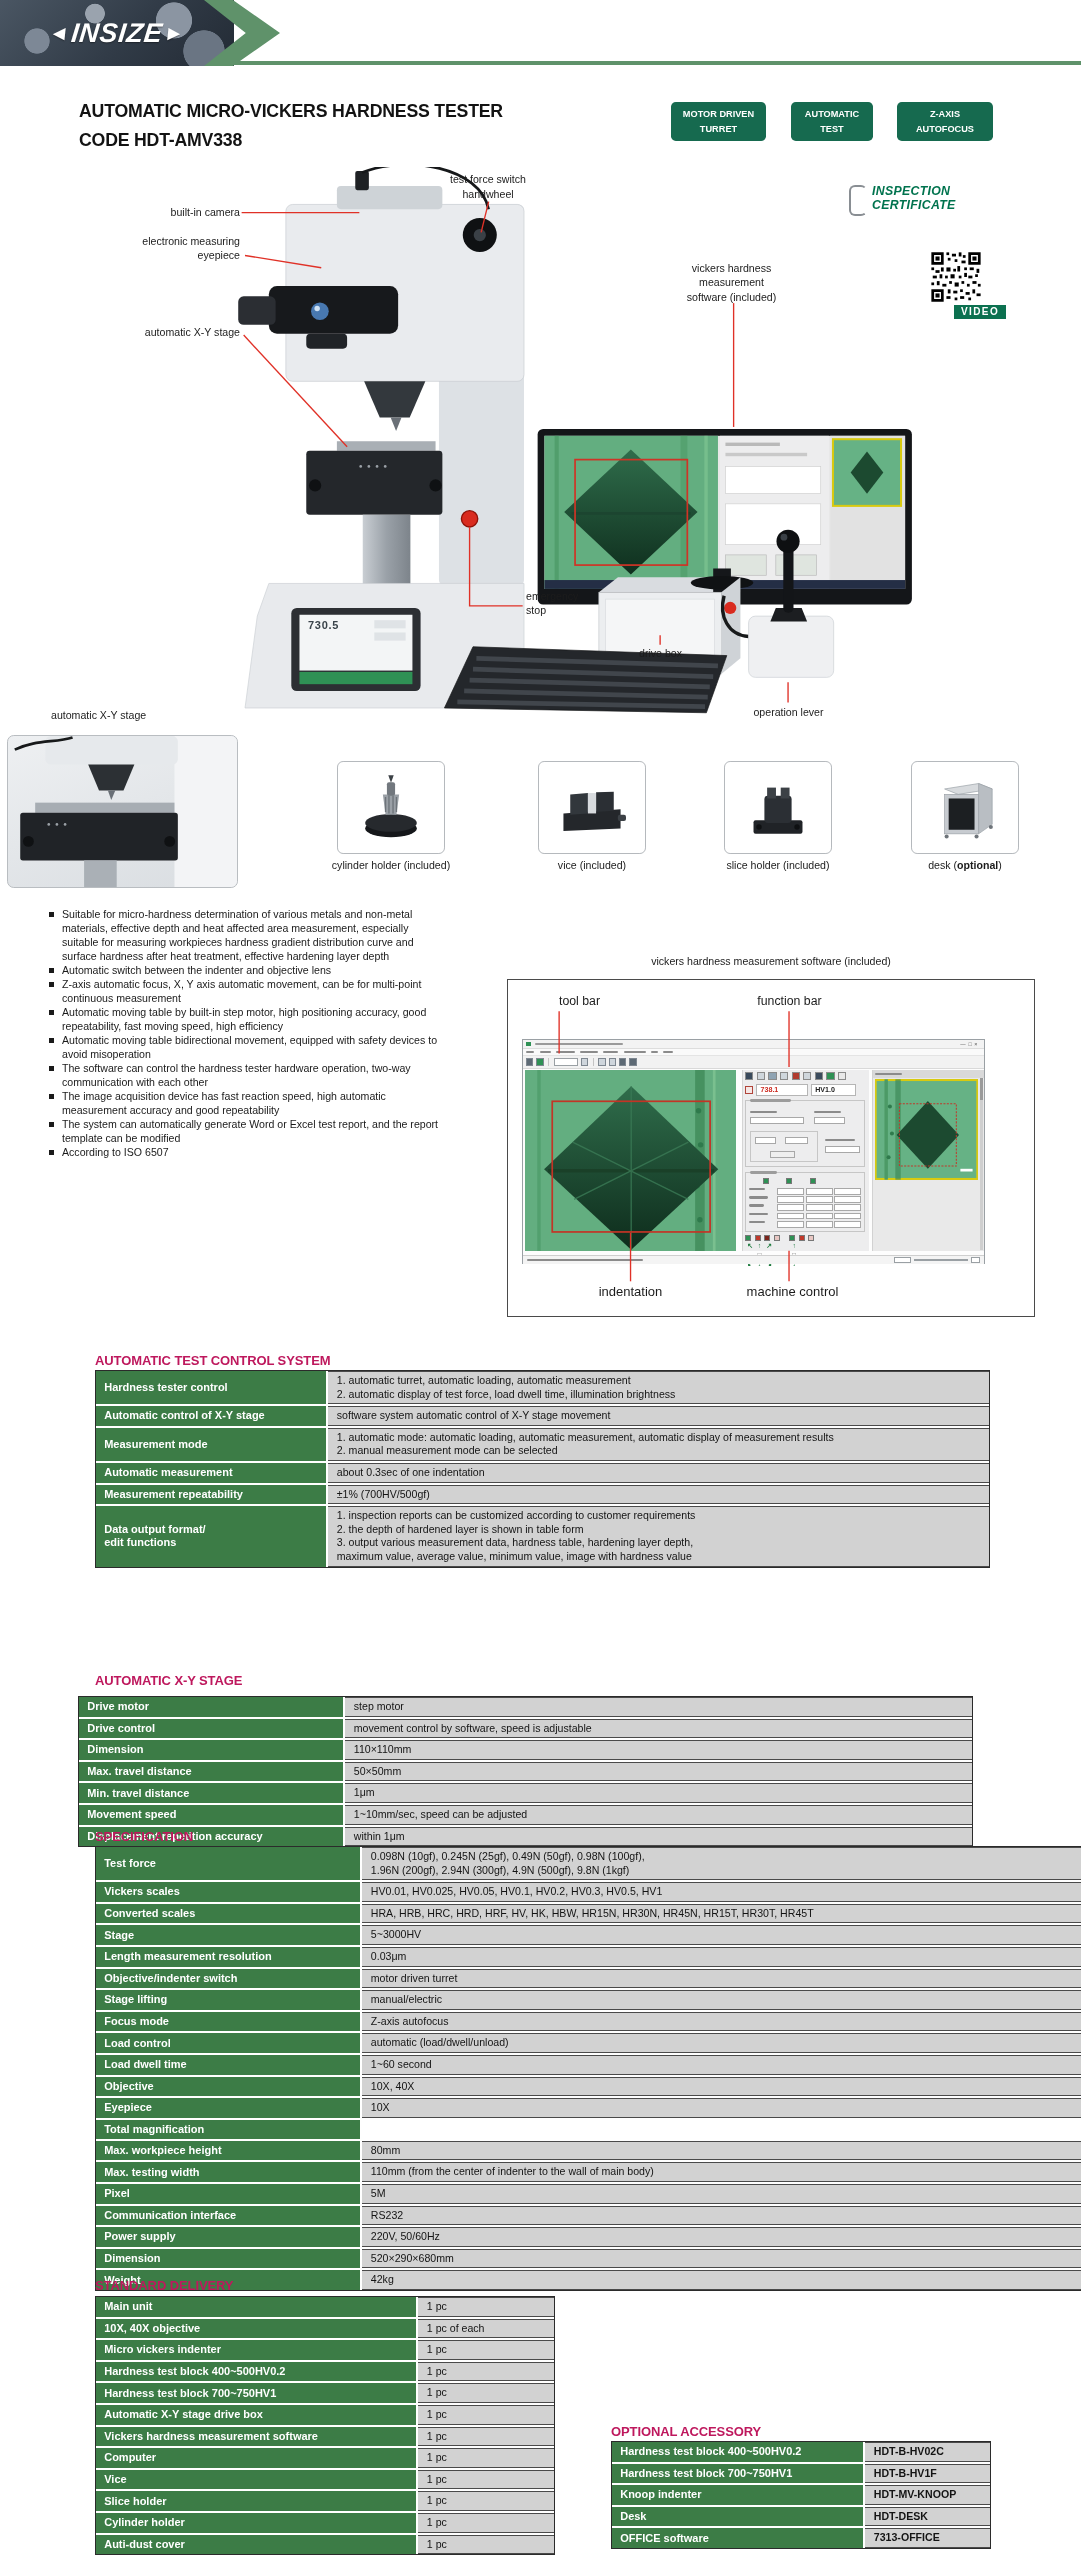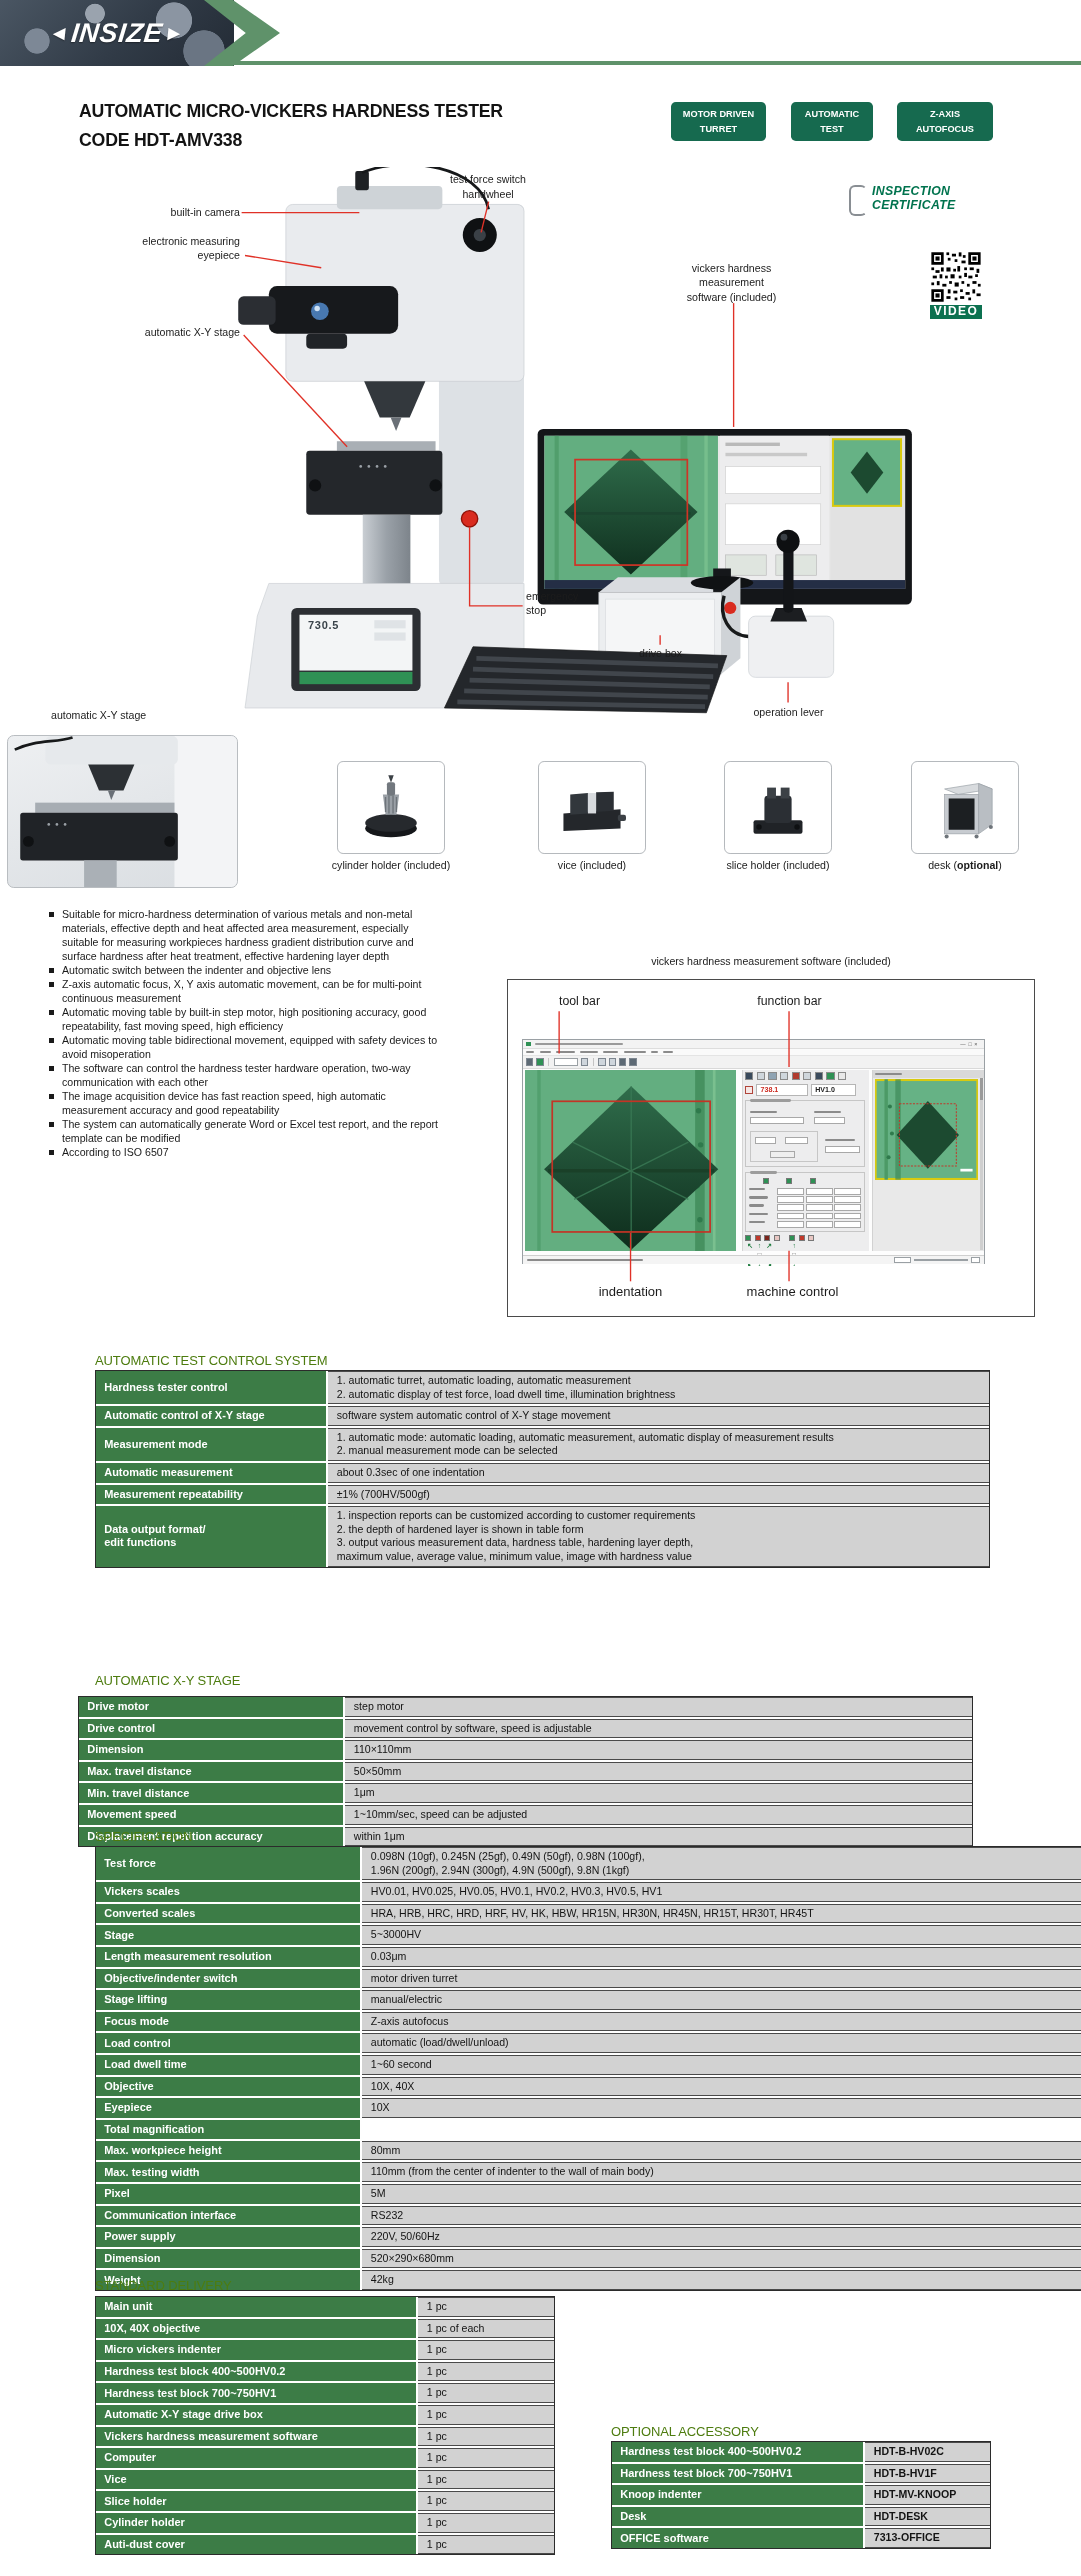--- a/index.html
+++ b/index.html
@@ -31,22 +31,22 @@
   .badge1 { left:671px; width:95px; }
   .badge2 { left:791px; width:82px; }
   .badge3 { left:897px; width:96px; }
 
   
   .cert { left:849px; top:184px; display:flex; gap:5.4px; align-items:flex-start; }
   .cert-icon { width:17.7px; height:31px; border:2.7px solid #898e93; border-radius:6.1px;
     border-right-color:transparent; margin-top:1.4px; }
   .cert-text { color:#00734e; font-weight:bold; font-style:italic; font-size:12.3px; line-height:1.15; letter-spacing:0.3px; }
   .qr { left:930px; top:251px; width:52px; }
-  .qr-video { width:52px; height:13.6px; background:#0c7150; color:#fff; font-weight:bold; font-size:12px;
-    letter-spacing:1.4px; text-align:center; line-height:13.6px; }
+  .qr-video { width:52px; height:13.6px; background:#0c7150; color:#fff; font-weight:bold; font-size:10px;
+    letter-spacing:1.4px; text-align:center; line-height:13.6px;margin-left:24px; }
 
   
   .fig { left:41px; top:167px; width:1001px; height:568px; }
   .fig svg.photo { position:absolute; left:163px; top:0; }
   .callout { position:absolute; font-size:10.6px; color:#1c1c1c; line-height:14.3px; }
   .c-center { text-align:center; } .c-right { text-align:right; }
   .machine-display { position:absolute; left:267px; top:452px; font-size:11px; font-weight:bold; color:#39434a; letter-spacing:0.7px; }
 
   
   .xy-label { left:51px; top:709px; font-size:10.6px; color:#1c1c1c; }
@@ -97,21 +97,21 @@
   .arrgrid { display:grid; grid-template-columns:repeat(3,9.5px); grid-auto-rows:8.8px; color:#1c7a3d; font-size:6.8px;
     text-align:center; line-height:8.8px; font-weight:bold; }
   .sw-thumbpanel { position:absolute; left:349px; top:30px; width:112px; height:181px; background:#e9e9e9; border-left:0.7px solid #d2d2d2; }
   .thumb-head { height:7.5px; background:#d9d9d9; display:flex; align-items:center; padding:0 2.7px; }
   .sw-status { position:absolute; left:0; top:215px; width:100%; height:8.8px; border-top:0.7px solid #cfcfcf; background:#f4f4f4;
     display:flex; align-items:center; gap:5.4px; padding:0 4.1px; }
   .sbox { width:16.3px; height:5.4px; border:0.7px solid #9aa0a4; background:#fff; }
   .sline { width:54px; height:1.4px; background:#9aa0a4; }
 
   
-  .sec-h { font-size:13px; font-weight:normal; color:#4d7c0f; letter-spacing:-0.1px; }
+  .sec-h { font-size:13px; font-weight:bold; color:#be185d; letter-spacing:-0.1px; }
   .tbl { display:flex; flex-direction:column; gap:2px; background:#fff; border:1.4px solid #2b2b2b; }
   .tbl .row { display:grid; gap:2px; background:#fff; min-height:19px; }
   .tbl .lab { background:#3c7c46; color:#fff; font-weight:bold; font-size:11px; line-height:13px;
     display:flex; align-items:center; padding:2px 8.2px; white-space:pre-line; }
   .tbl .val { background:#d2d2d2; color:#141414; font-size:10.6px; line-height:13.6px;
     display:flex; align-items:center; padding:2px 8.8px; border-top:0.7px solid #4a4a4a; border-bottom:0.7px solid #4a4a4a; white-space:pre-line; }
   .t-atcs .row { grid-template-columns:230px 1fr; }
   .t-xy .row, .t-spec .row { grid-template-columns:264px 1fr; }
   .t-std .row { grid-template-columns:320px 1fr; }
   .t-opt .row { grid-template-columns:251px 1fr; }

